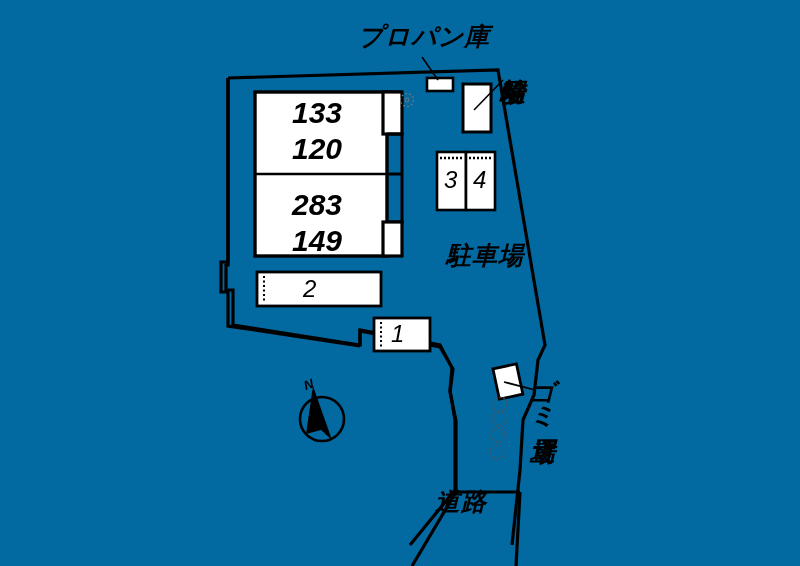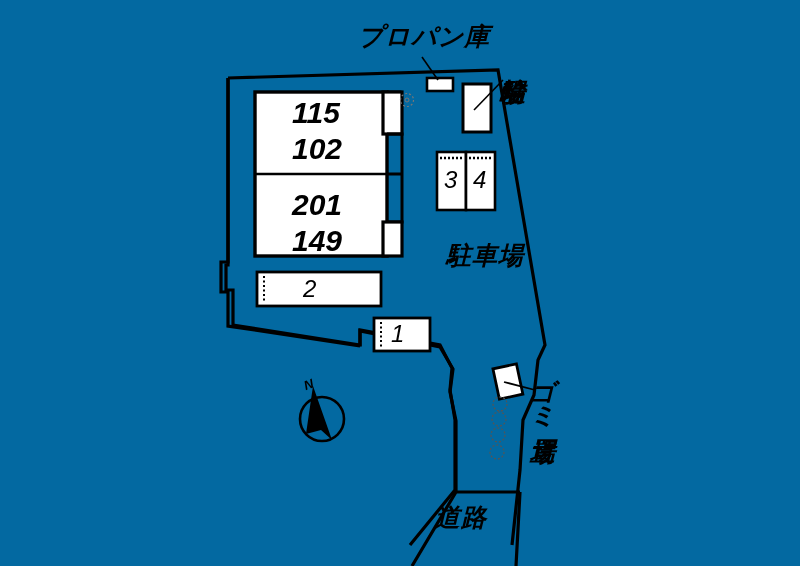--- a/index.html
+++ b/index.html
@@ -151,27 +151,27 @@
   </svg>
 
   <div class="lbl lbl-jp" style="left:358px; top:24px;">プロパン庫</div>
 
   <div class="lbl lbl-jp-vert" style="left:500px; top:58px;">駐輪場</div>
 
   <div class="lbl lbl-jp-vert" style="left:530px; top:360px;">ゴミ置場</div>
 
   <div class="lbl lbl-jp" style="left:428px; top:243px;margin-left:18px;">駐車場</div>
 
-  <div class="lbl lbl-jp" style="left:435px; top:505px;">道路</div>
+  <div class="lbl lbl-jp" style="left:435px; top:489px;">道路</div>
 
-  <div class="lbl unit-num" style="left:292px; top:98px;">115</div>
+  <div class="lbl unit-num" style="left:292px; top:98px;">133</div>
 
-  <div class="lbl unit-num" style="left:292px; top:134px;">102</div>
+  <div class="lbl unit-num" style="left:292px; top:134px;">120</div>
 
-  <div class="lbl unit-num" style="left:292px; top:190px;">201</div>
+  <div class="lbl unit-num" style="left:292px; top:190px;">283</div>
 
   <div class="lbl unit-num" style="left:292px; top:226px;">149</div>
 
   <div class="lbl stall-num" style="left:391px; top:322px;">1</div>
 
   <div class="lbl stall-num" style="left:303px; top:277px;">2</div>
 
   <div class="lbl stall-num" style="left:444px; top:168px;">3</div>
 
   <div class="lbl stall-num" style="left:473px; top:168px;">4</div>

